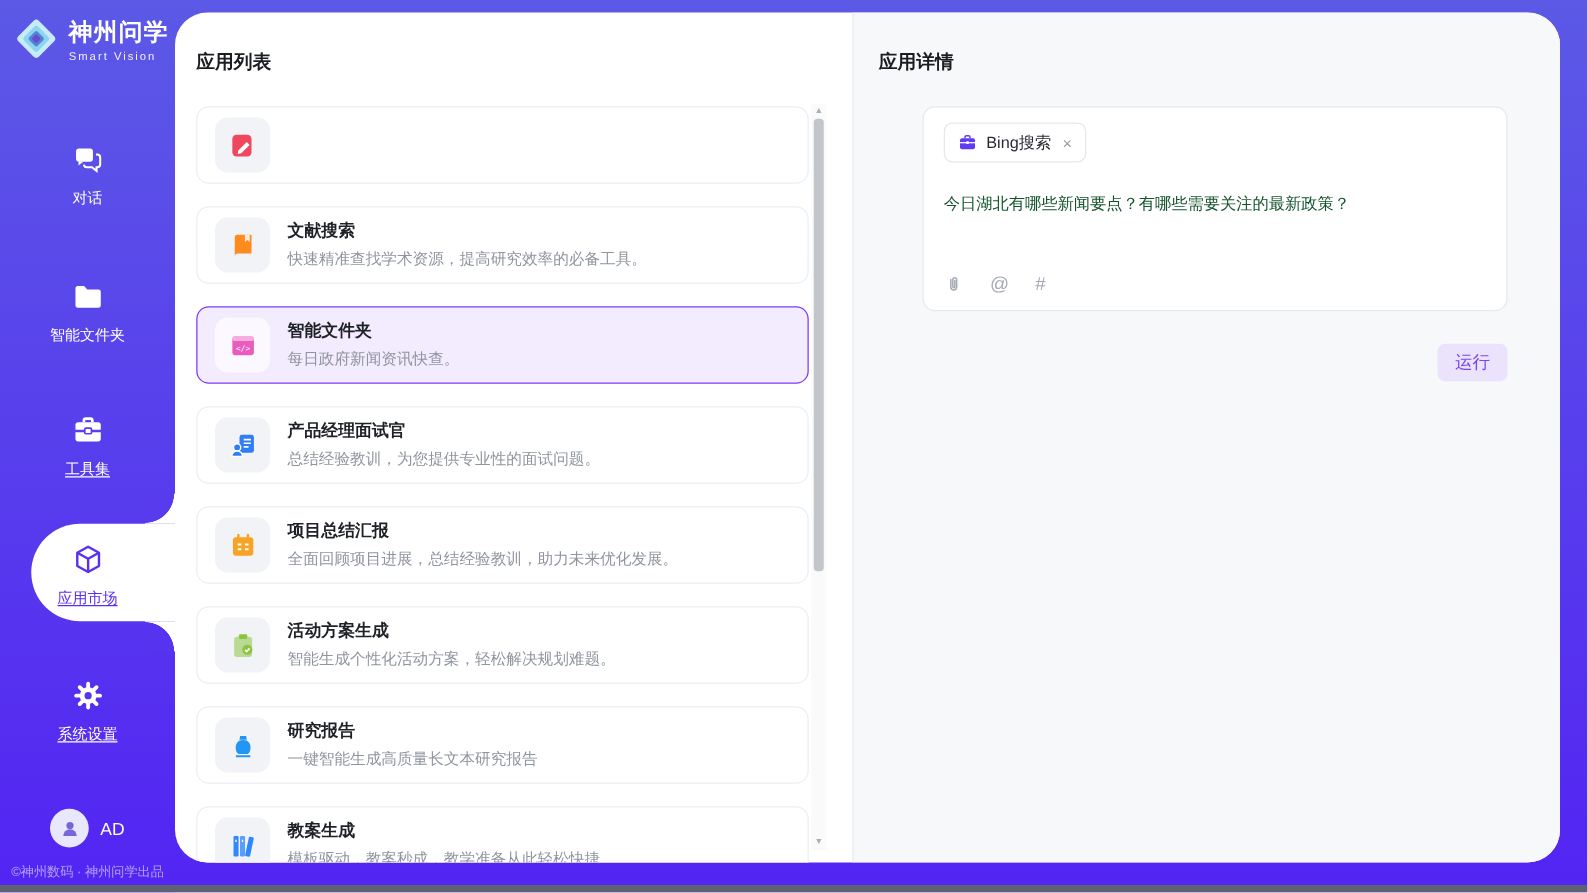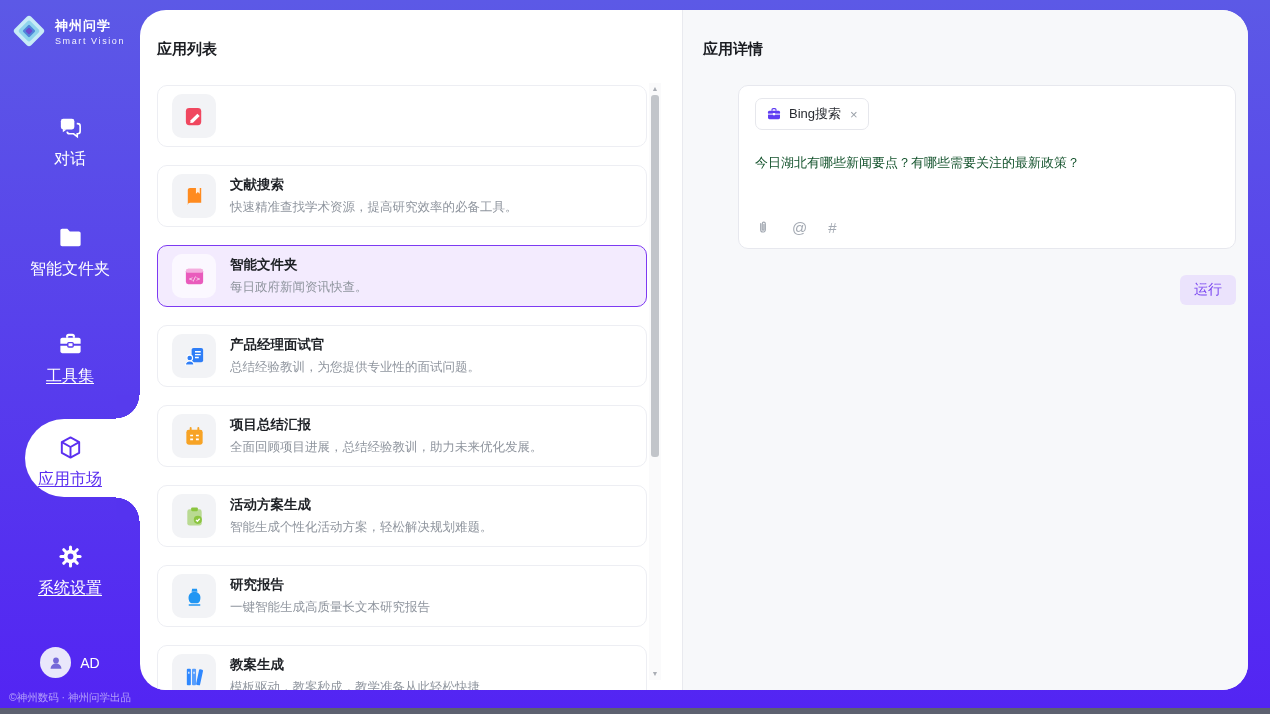--- a/index.html
+++ b/index.html
@@ -3,25 +3,25 @@
 <meta charset="utf-8">
 <style>
   html,body{margin:0;padding:0;}
   .app{position:relative;width:1270px;height:714px;overflow:hidden;
        background:linear-gradient(180deg,#5c59e6 0%,#5324f3 100%);
        font-family:"Liberation Sans","DejaVu Sans",sans-serif;}
   
   .sidebar{position:absolute;left:0;top:0;width:140px;height:714px;background:linear-gradient(180deg,#5c59e6 0%,#5324f3 100%);}
   .logo{position:absolute;left:10px;top:12px;display:flex;align-items:center;gap:7px;}
   .logo-mark svg{width:38px;height:38px;display:block;}
-  .logo-name{display:block;font-size:13px;font-weight:bold;color:#fff;letter-spacing:1px;}
+  .logo-name{display:block;font-size:19px;font-weight:bold;color:#fff;letter-spacing:1px;}
   .logo-sub{display:block;font-size:9px;color:rgba(255,255,255,.92);letter-spacing:1.6px;margin-top:1px;}
   .nav-item{position:absolute;width:140px;text-align:center;color:#fff;cursor:pointer;z-index:3;}
   .nav-icon svg{width:27px;height:27px;display:inline-block;}
-  .nav-label{display:block;font-size:16px;margin-top:4px;}
+  .nav-label{display:block;font-size:12px;margin-top:4px;}
   .nav-label.u{text-decoration:underline;text-underline-offset:2px;}
   .nav-item.active{color:#5b2ff0;}
   .bubble{position:absolute;left:25px;top:419px;width:115px;height:78px;background:#fff;border-radius:39px 0 0 39px;z-index:2;}
   .fillet{position:absolute;left:116px;width:24px;height:24px;z-index:2;}
   .fillet-top{top:395px;background:radial-gradient(circle 24px at 0 0,#573bed 0 23px,#fff 23.5px);}
   .fillet-bottom{top:497px;background:radial-gradient(circle 24px at 0 100%,#5533ef 0 23px,#fff 23.5px);}
   .user-row{position:absolute;bottom:36px;left:0;width:140px;display:flex;align-items:center;justify-content:center;gap:9px;cursor:pointer;}
   .avatar{width:31px;height:31px;border-radius:50%;background:#e9e7fb;display:flex;align-items:center;justify-content:center;}
   .avatar svg{width:18px;height:18px;display:block;}
   .user-name{color:#fff;font-size:14px;}
@@ -35,21 +35,21 @@
   .app-card.selected{background:#f3ebfe;border:1.5px solid #7d3af2;}
   .app-icon{width:44px;height:44px;border-radius:10px;background:#f2f3f6;display:flex;align-items:center;justify-content:center;flex:0 0 44px;}
   .app-card.selected .app-icon{background:#fbf8ff;}
   .app-icon svg{width:23px;height:23px;display:block;}
   .app-title{font-size:13.5px;font-weight:bold;color:#1e2126;margin-bottom:5px;}
   .app-desc{font-size:12.5px;color:#8f959e;}
   .scrollbar{position:absolute;left:509px;top:73px;width:12px;height:597px;background:#fafafb;}
   .sb-arrow{position:absolute;left:0;width:12px;text-align:center;font-size:7px;color:#a9adb4;line-height:10px;}
   .sb-arrow.up{top:1px;} .sb-arrow.down{bottom:1px;}
   .sb-thumb{position:absolute;left:2px;top:12px;width:8px;height:362px;background:#c2c5ca;border-radius:3px;}
-  .detail-panel{flex:1;background:#f7f8fa;border-left:1px solid #e9eaef;box-sizing:border-box;padding:30px 12px 0 20px;position:relative;}
+  .detail-panel{flex:1;background:#f7f8fa;border-left:1px solid #e9eaef;box-sizing:border-box;padding:30px 42px 0 20px;position:relative;}
   .detail-card{height:164px;background:#fff;border:1px solid #e7e8ee;border-radius:10px;box-sizing:border-box;padding:12px 16px;position:relative;margin-left:35px;}
   .tag{display:inline-flex;align-items:center;gap:7px;height:32px;padding:0 10px;border:1px solid #e6e7ec;border-radius:7px;background:#fff;box-sizing:border-box;}
   .tag svg{width:16px;height:16px;display:block;}
   .tag-label{font-size:13px;color:#272a30;}
   .tag-close{font-size:13px;color:#9aa0a8;margin-left:2px;cursor:pointer;}
   .query{margin-top:24px;font-size:13px;color:#14532d;cursor:text;}
   .attach-row{position:absolute;left:16px;bottom:12px;display:flex;align-items:center;gap:21px;}
   .attach svg{width:16px;height:16px;display:block;}
   .glyph{font-size:15px;color:#a4aab3;cursor:pointer;}
   .run-row{text-align:right;margin-top:26px;}

